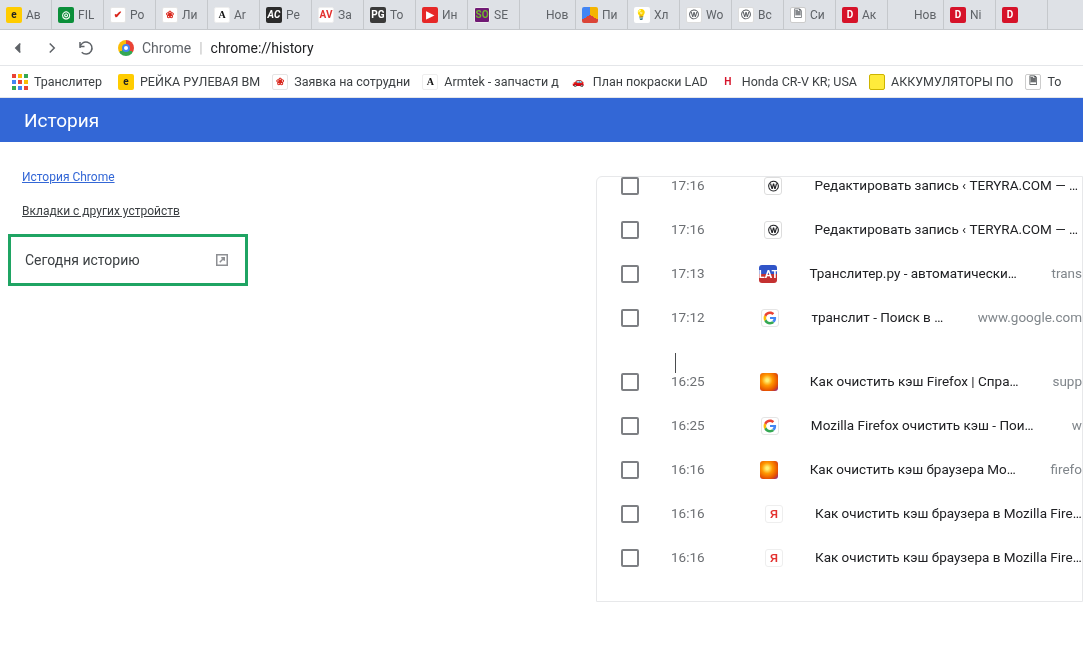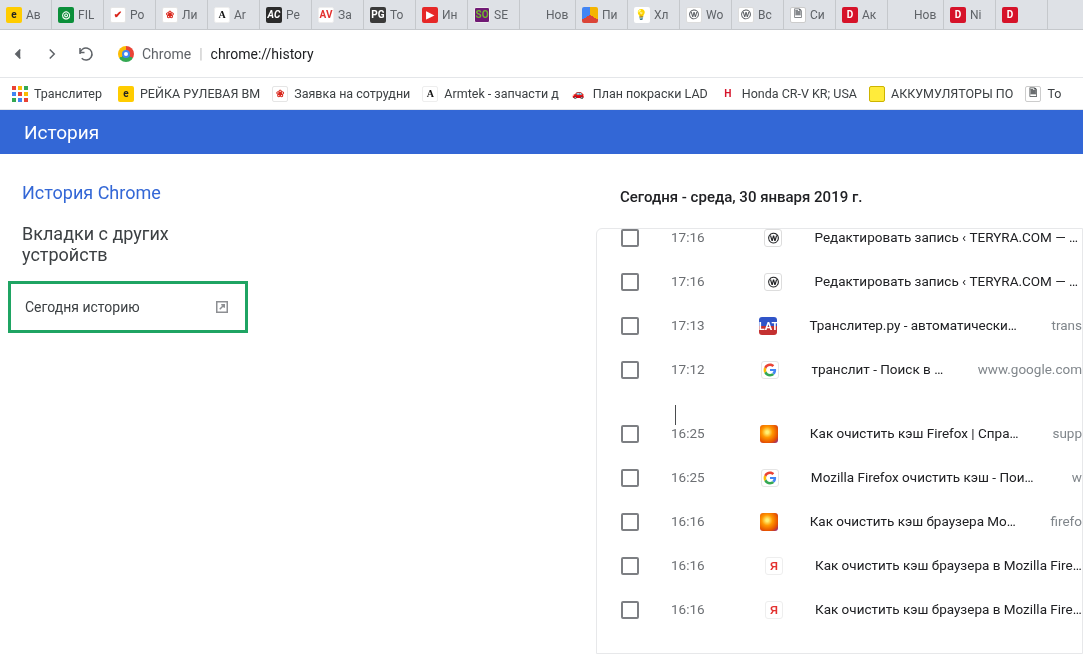--- a/index.html
+++ b/index.html
@@ -5,21 +5,21 @@
     * { margin: 0; padding: 0; box-sizing: border-box; }
     body { font-family: -apple-system, BlinkMacSystemFont, "Segoe UI", Roboto, Arial, sans-serif; font-size: 13px; color: #202124; background: #fff; width: 1083px; height: 665px; overflow: hidden; }
     
     
     .tabs-strip { display: flex; height: 30px; background: #dee1e6; border-bottom: 1px solid #c5c8cc; overflow: hidden; }
     .tab { display: flex; align-items: center; gap: 4px; padding: 0 6px; min-width: 52px; max-width: 56px; border-right: 1px solid #c5c8cc; font-size: 12px; color: #5f6368; white-space: nowrap; overflow: hidden; }
     .tab .favicon { width: 16px; height: 16px; flex: 0 0 16px; display: inline-flex; align-items: center; justify-content: center; border-radius: 2px; font-size: 10px; font-weight: bold; }
     .tab .tab-title { overflow: hidden; text-overflow: clip; text-align: center; }
 
     
-    .addr-row { display: flex; align-items: center; height: 48px; padding: 16px 6px; gap: 10px; border-bottom: 1px solid #e4e6e9; }
+    .addr-row { display: flex; align-items: center; height: 36px; padding: 16px 6px; gap: 10px; border-bottom: 1px solid #e4e6e9; }
     .nav-btn { width: 24px; height: 24px; display: inline-flex; align-items: center; justify-content: center; color: #5f6368; border: none; background: none; }
     .nav-btn svg { width: 18px; height: 18px; }
     .addr-box { display: flex; align-items: center; gap: 8px; flex: 1; height: 28px; padding: 0 10px; font-size: 14px; color: #5f6368; }
     .addr-domain { color: #5f6368; }
     .addr-sep { color: #c0c0c0; }
     .addr-path { color: #202124; }
 
     
     .bookmarks-bar { display: flex; align-items: center; height: 32px; padding: 0 6px; gap: 4px; border-bottom: 1px solid #e4e6e9; font-size: 12.5px; color: #3c4043; overflow: hidden; }
     .bookmarks-bar .bm { display: flex; align-items: center; gap: 6px; padding: 0 6px; white-space: nowrap; }
@@ -33,21 +33,21 @@
     .history-header { display: flex; align-items: center; height: 44px; background: #3367d6; color: #fff; }
     .history-title { padding-left: 24px; font-size: 19px; flex: 0 0 745px; }
     .search-wrap { flex: 1; display: flex; align-items: center; height: 40px; background: rgba(255,255,255,0.14); border-radius: 2px; padding: 0 14px; gap: 16px; }
     .search-wrap svg { width: 20px; height: 20px; fill: #fff; opacity: .95; }
     .search-wrap input { background: transparent; border: none; outline: none; color: #fff; font-size: 14.5px; width: 100%; }
     .search-wrap input::placeholder { color: rgba(255,255,255,.85); }
 
     
     .main { display: flex; }
     .sidebar { width: 256px; padding: 18px 0 0 0; }
-    .side-item { padding: 10px 22px; font-size: 18px; color: #3c4043; }
+    .side-item { padding: 10px 22px; font-size: 12px; color: #3c4043; text-decoration: underline; }
     .side-item.active { color: #3367d6; }
     .side-clear { display: flex; align-items: center; justify-content: space-between; margin: 6px 8px; padding: 14px 14px; border: 3px solid #1fa463; font-size: 14px; color: #3c4043; }
     .side-clear svg { width: 18px; height: 18px; fill: #8d8f93; }
 
     .content { flex: 1; padding-left: 340px; padding-top: 34px; overflow: hidden; }
     .card { background: #fff; border: 1px solid #e7e8ea; border-top-left-radius: 6px; padding: 0 0 8px 0; }
     .date-heading { font-size: 15px; font-weight: 500; padding: 0 0 22px 24px; }
     .row { display: flex; align-items: flex-start; height: 44px; padding-left: 24px; gap: 32px; font-size: 13.5px; white-space: nowrap; }
     .row .chk { width: 18px; height: 18px; border: 2px solid #7d7f83; border-radius: 2px; flex: 0 0 18px; }
     .row .time { width: 72px; color: #6c6f73; }
@@ -249,21 +249,20 @@
     <div class="side-clear">
       <span>Сегодня историю</span>
       <svg viewBox="0 0 24 24">
           <path d="M5 5h14v14H5z" fill="none" stroke="#8d8f93" stroke-width="2"></path>
           <path d="M9 15l6-6M11 9h4v4" fill="none" stroke="#8d8f93" stroke-width="2"></path>
         </svg>
     </div>
   </div>
 
   <div class="content">
-    <div class="date-heading">Сегодня - среда, 30 января 2019 г.</div>
     <div class="card" id="history-rows">
         <div class="row">
           <span class="chk"></span>
           <span class="time">17:16</span>
           <span class="ficon fc-wp">ⓦ</span>
           <span class="title">Редактировать запись ‹ TERYRA.COM — WordPres</span>
         </div>
         <div class="row">
           <span class="chk"></span>
           <span class="time">17:16</span>

